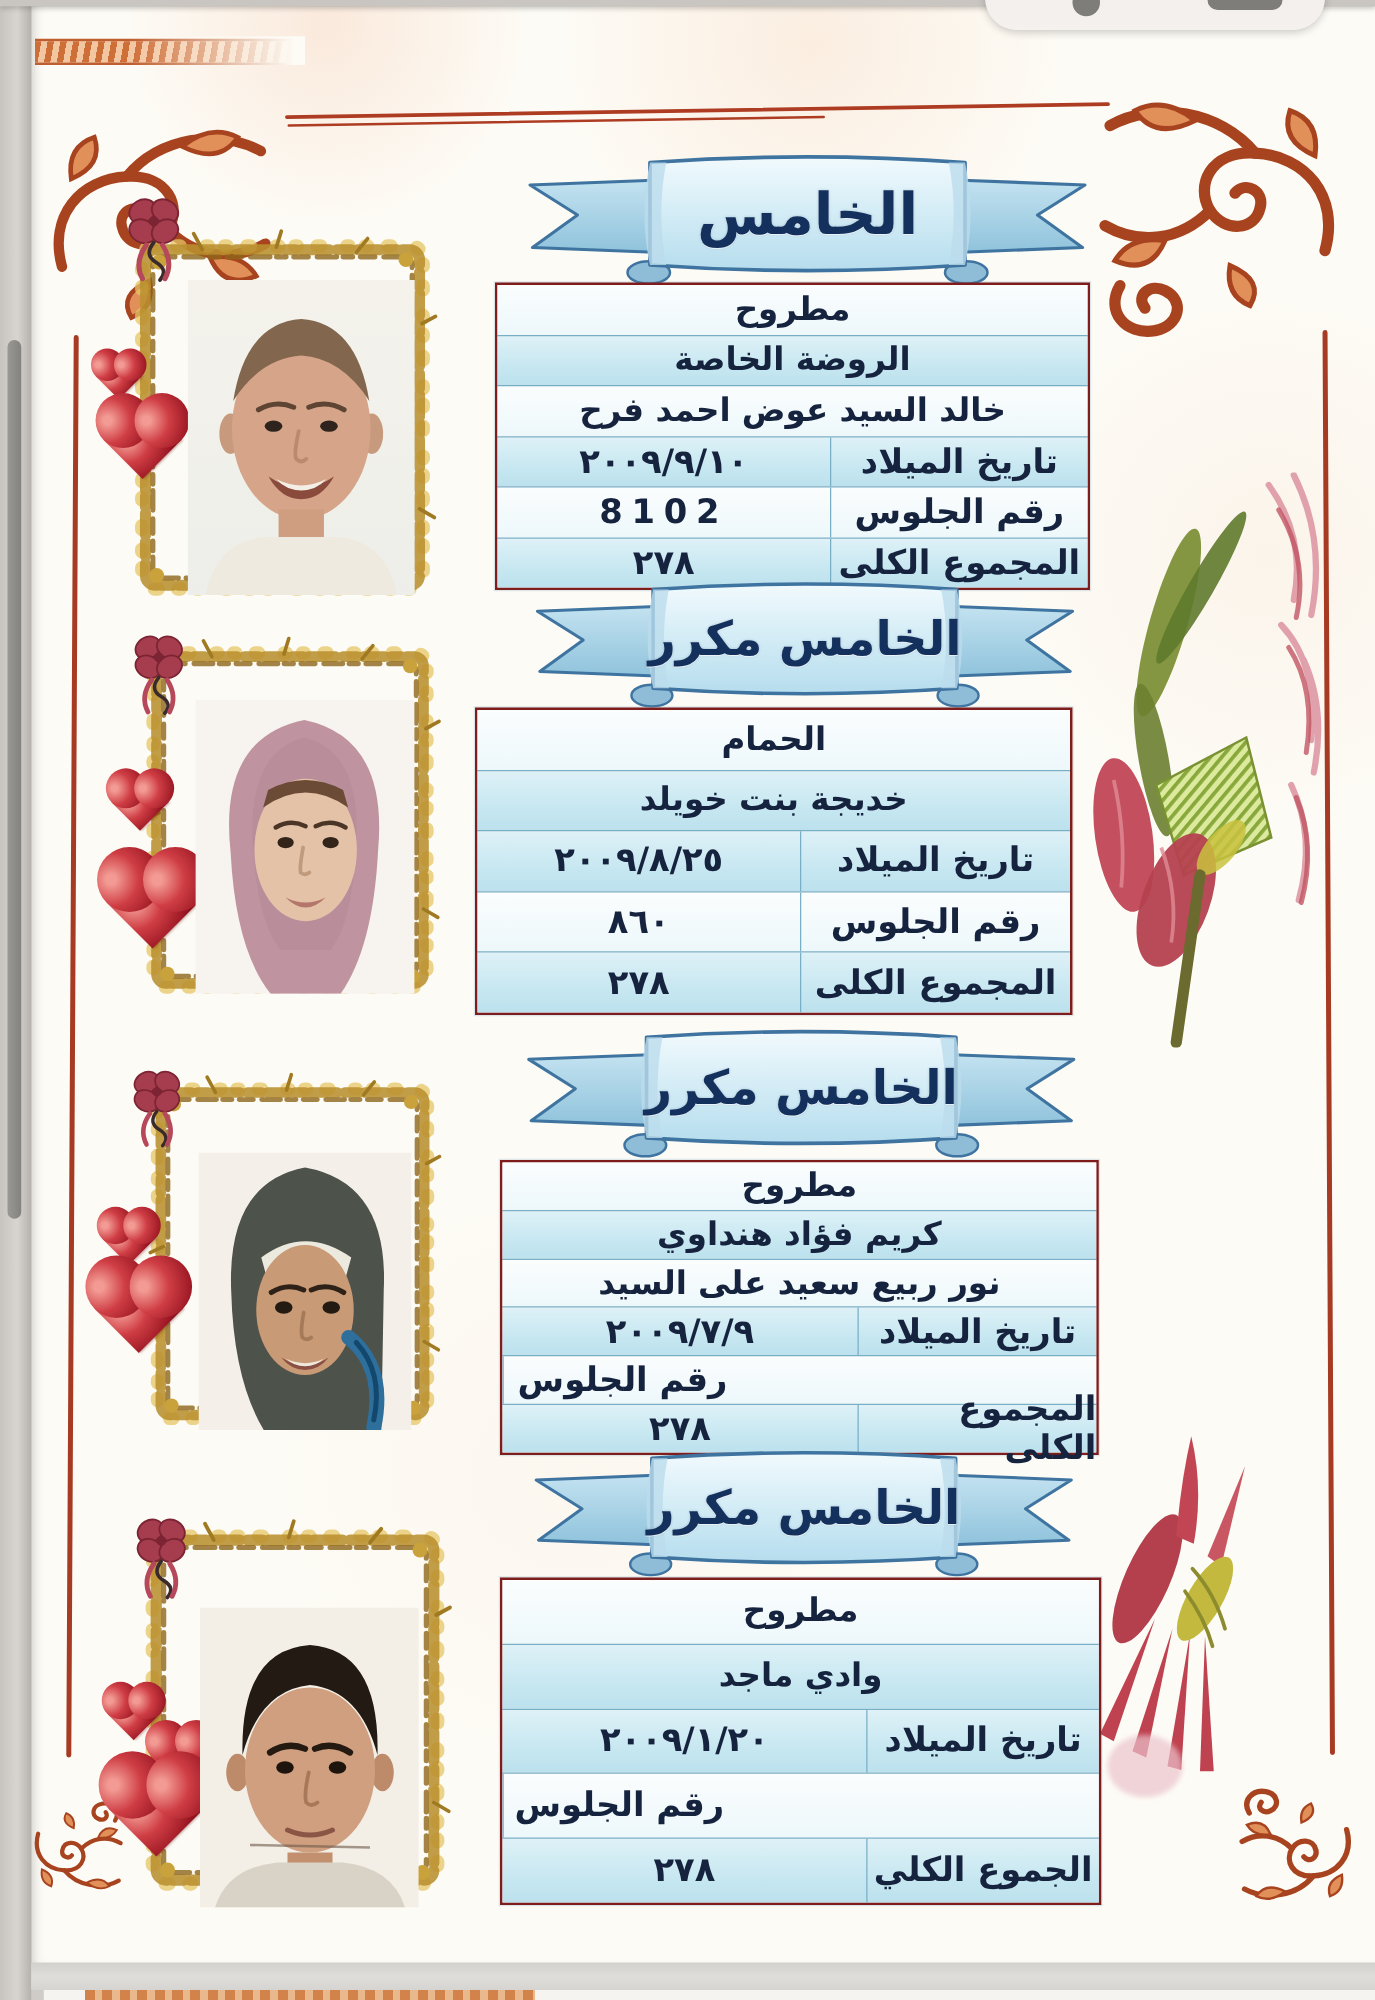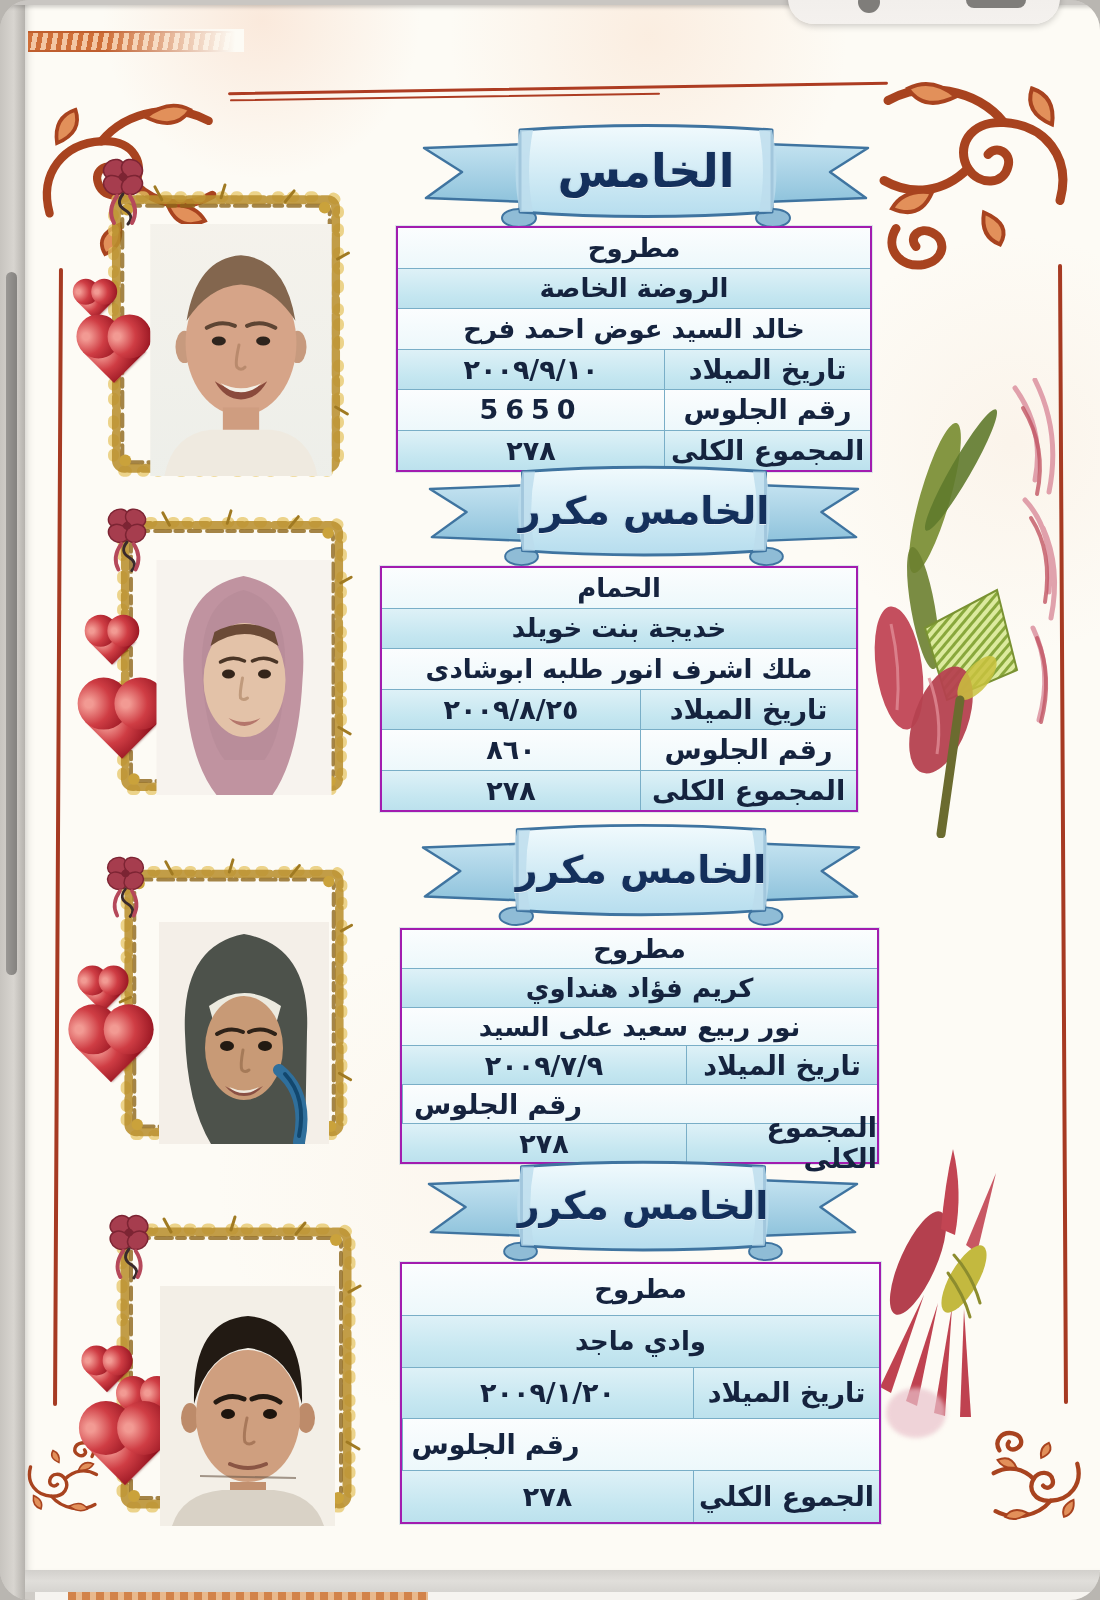--- a/index.html
+++ b/index.html
@@ -1,17 +1,17 @@
 <!DOCTYPE html>
 <html><head>
 <meta charset="utf-8">
 <style>
   html,body{margin:0;padding:0;background:#b9b6b1;}
   .canvas{position:relative;width:1100px;height:1600px;overflow:hidden;
-          font-family:"DejaVu Sans",sans-serif;background:#cfccc7;border-radius:30px;}
+          font-family:"DejaVu Sans",sans-serif;background:#cfccc7;}
   
   .page{position:absolute;left:25px;top:5px;width:1075px;height:1567px;
         background:
           radial-gradient(circle at 58% 2%, rgba(242,183,142,.20), transparent 12%),
           radial-gradient(circle at 22% 1%, rgba(240,170,130,.22), transparent 9%),
           radial-gradient(circle at 92% 28%, rgba(236,192,160,.12), transparent 14%),
           radial-gradient(circle at 40% 75%, rgba(240,200,170,.08), transparent 18%),
           #fdfbf5;
         box-shadow:inset 6px 0 10px -6px rgba(0,0,0,.25);}
   .leftstrip{position:absolute;left:0;top:0;width:25px;height:1600px;
@@ -28,21 +28,21 @@
   
   .vline{position:absolute;width:4px;background:#a63a22;border-radius:2px;}
   .hline{position:absolute;height:3px;background:#ad3c22;border-radius:2px;}
   
   .zig{position:absolute;left:28px;top:31px;width:212px;height:17px;
        border-top:2px solid #bf5e2e;border-bottom:2px solid #bf5e2e;
        background:repeating-linear-gradient(100deg,#cf6f38 0 5px,#f3c6a2 5px 10px);}
   .zigfade{position:absolute;left:28px;top:29px;width:216px;height:23px;
        background:linear-gradient(90deg,rgba(253,251,245,0) 35%,#fdfbf5 96%);}
   
-  .tbl{position:absolute;display:flex;flex-direction:column;border:2px solid #a21caf;
+  .tbl{position:absolute;display:flex;flex-direction:column;border:2px solid #7f1d1d;
        box-shadow:0 0 0 1px rgba(93,153,184,.2);}
   .row{flex:1;display:flex;border-top:1.6px solid #79aec7;min-height:0;}
   .row:first-child{border-top:none;}
   .lt{background:linear-gradient(180deg,#fbfdfe 0%,#edf8fb 100%);}
   .bl{background:linear-gradient(180deg,#def1f7 0%,#c4e6f0 70%,#bce1ed 100%);}
   .cell{display:flex;align-items:center;justify-content:center;font-weight:bold;
         color:#15233e;font-size:26px;width:100%;}
   .field .val{flex:1;}
   .field .lbl{flex:0 0 var(--lw,200px);border-left:1.6px solid #79aec7;font-size:27px;}
   .num{letter-spacing:7px;font-size:27px;}
@@ -334,42 +334,39 @@
         <div class="cell" dir="rtl">الروضة الخاصة</div>
       </div>
     <div class="row lt">
         <div class="cell" dir="rtl">خالد السيد عوض احمد فرح</div>
       </div>
     <div class="row bl field">
       <div class="cell val num">٢٠٠٩/٩/١٠</div>
       <div class="cell lbl" dir="rtl">تاريخ الميلاد</div>
     </div>
     <div class="row lt field">
-      <div class="cell val num">5650</div>
+      <div class="cell val num">8102</div>
       <div class="cell lbl" dir="rtl">رقم الجلوس</div>
     </div>
     <div class="row bl field">
       <div class="cell val num">٢٧٨</div>
       <div class="cell lbl" dir="rtl">المجموع الكلى</div>
     </div>
   </div>
 
   <svg class="deco" style="left:413px;top:460px;width:462px;height:108px">
       <use href="#ribbon"></use>
     </svg>
   <div class="btxt" style="left:518px;top:468px;width:252px;height:86px;font-size:38px" dir="rtl">الخامس مكرر</div>
   <div class="tbl" style="left:380px;top:566px;width:474px;height:242px;--lw:215px">
     <div class="row lt">
         <div class="cell" dir="rtl">الحمام</div>
       </div>
     <div class="row bl">
         <div class="cell" dir="rtl">خديجة بنت خويلد</div>
-      </div>
-    <div class="row lt">
-        <div class="cell" dir="rtl">ملك اشرف انور طلبه ابوشادى</div>
       </div>
     <div class="row bl field">
       <div class="cell val num">٢٠٠٩/٨/٢٥</div>
       <div class="cell lbl" dir="rtl">تاريخ الميلاد</div>
     </div>
     <div class="row lt field">
       <div class="cell val num">٨٦٠</div>
       <div class="cell lbl" dir="rtl">رقم الجلوس</div>
     </div>
     <div class="row bl field">

